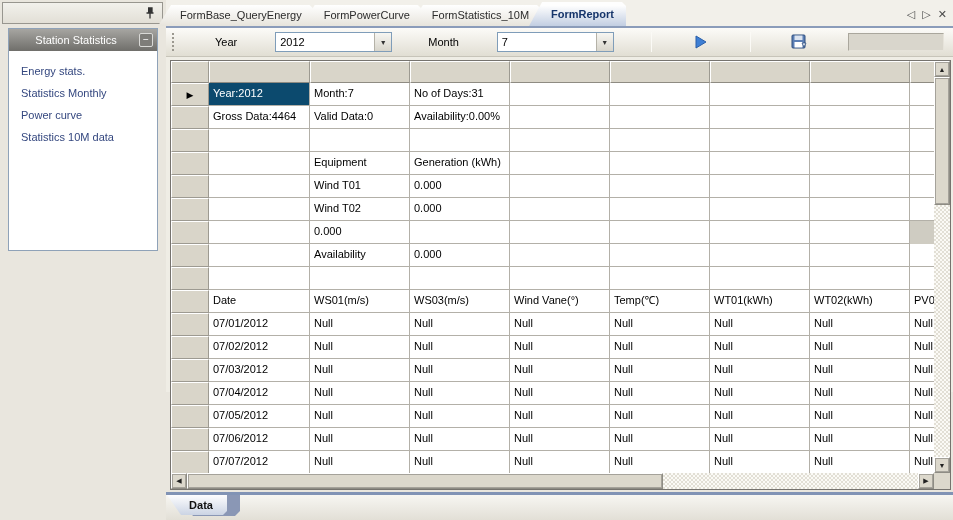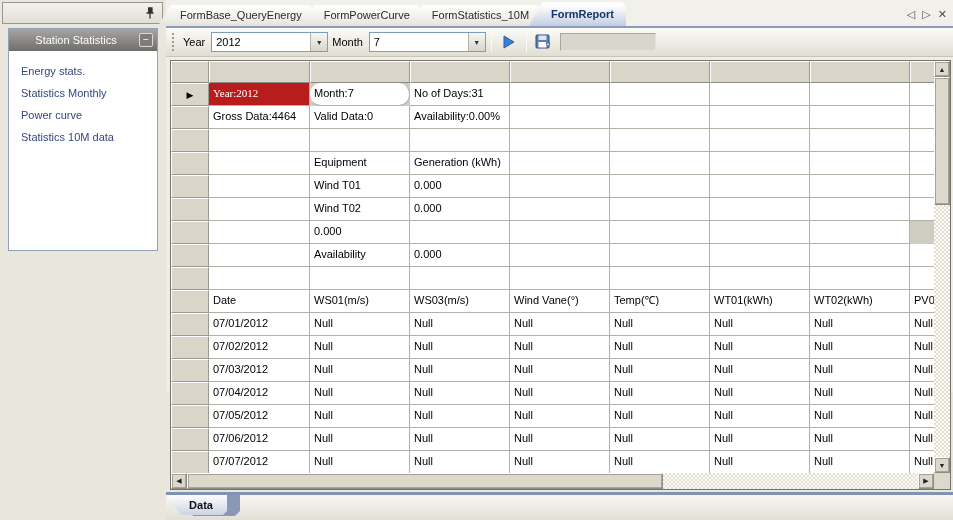--- a/index.html
+++ b/index.html
@@ -33,21 +33,21 @@
     filter:drop-shadow(0 -1px 0 #A5A29B) drop-shadow(1px 0 0 #A5A29B); }
   .tab.active { height:24px; line-height:24px; font-weight:bold; color:#16356B; z-index:5;
     background:linear-gradient(#FEFEFE 15%,#C2CEE2);
     filter:drop-shadow(0 -1px 0 #8C9AB5) drop-shadow(1px 0 0 #8C9AB5); }
   .tabnav { position:absolute; right:6px; top:8px; display:flex; gap:7px; color:#4A4A4A; font-size:11px; }
   .tabnav span { cursor:pointer; }
 
   
   .toolbar { position:absolute; left:0; top:28px; width:787px; height:29px;
     background:linear-gradient(#FCFBF8,#E1DED3); border-bottom:1px solid #C7C4B9;
-    display:flex; align-items:center; padding-left:5px; }
+    display:flex; align-items:center; padding-left:5px;gap:32px; }
   .grip { width:4px; height:18px; margin-right:4px;
     background-image:repeating-linear-gradient(#9B988F 0 2px, transparent 2px 4px); background-size:2px 100%; background-repeat:no-repeat; background-position:1px 0; }
   .tb-label { margin:0 6px 0 4px; }
   .combo { width:117px; height:20px; background:#FFF; border:1px solid #7F9DB9; display:flex; cursor:pointer; }
   .combo-text { flex:1; line-height:18px; padding-left:4px; overflow:hidden; }
   .combo-arrow { width:17px; border-left:1px solid #B5B2A8; background:linear-gradient(#F7F6F2,#D8D5CB);
     display:flex; align-items:center; justify-content:center; font-size:7px; color:#333; }
   .tb-sep { width:1px; height:20px; background:#B9B6AC; border-right:1px solid #FBFAF6; margin:0 5px; }
   .tb-btn { width:24px; height:22px; display:flex; align-items:center; justify-content:center; cursor:pointer; }
   .tb-textbox { width:96px; height:18px; background:#D9D6CC; border:1px solid #AAA79D;
@@ -58,21 +58,21 @@
   .grid-viewport { position:absolute; left:0; top:0; width:763px; height:412px; overflow:hidden; background:#CFCCC2; }
   .g-hrow { display:flex; height:22px; }
   .g-hcell { height:22px; background:#D9D5C9; border-top:1px solid #FFFFFF; border-left:1px solid #FFFFFF;
     border-right:1px solid #9D9A91; border-bottom:1px solid #8E8B82; flex:none; }
   .g-row { display:flex; height:23px; }
   .g-rowhdr { width:38px; height:23px; background:#D9D5C9; border-top:1px solid #FFFFFF; border-left:1px solid #FFFFFF;
     border-right:1px solid #9D9A91; border-bottom:1px solid #9D9A91; flex:none;
     display:flex; align-items:center; justify-content:center; color:#000; font-size:9px; cursor:pointer; }
   .g-cell { height:23px; background:#FFFFFF; border-right:1px solid #B3B0A8; border-bottom:1px solid #B3B0A8;
     padding-left:4px; line-height:21px; white-space:nowrap; overflow:hidden; flex:none; cursor:cell; }
-  .g-cell.selected { background:#b91c1c; color:#FFF;font-family:Liberation Serif, serif; }
+  .g-cell.selected { background:#0c4a6e; color:#FFF; }
 
   
   .vscroll { position:absolute; right:0; top:0; width:16px; height:412px; background:#EFEDE6; }
   .hscroll { position:absolute; left:0; bottom:0; width:763px; height:16px; background:#EFEDE6; }
   .sb-btn { position:absolute; width:16px; height:16px; background:#DCD8CC;
     border:1px solid #FFF; border-right-color:#8E8C84; border-bottom-color:#8E8C84; box-shadow:0 0 0 1px #A5A29A inset;
     display:flex; align-items:center; justify-content:center; font-size:7px; color:#222; cursor:pointer; }
   .sb-thumb { position:absolute; background:#DCD8CC; border:1px solid #FFF;
     border-right-color:#8E8C84; border-bottom-color:#8E8C84; box-shadow:0 0 0 1px #A5A29A inset; cursor:grab; }
   .sb-track { position:absolute; cursor:pointer;
@@ -175,21 +175,21 @@
             <div class="g-hcell" style="width: 100px;"></div>
             <div class="g-hcell" style="width: 100px;"></div>
             <div class="g-hcell" style="width: 100px;"></div>
             <div class="g-hcell" style="width: 100px;"></div>
             <div class="g-hcell" style="width: 100px;"></div>
           </div>
         <div id="g-rows">
             <div class="g-row">
               <div class="g-rowhdr">▶</div>
               <div class="g-cell selected" style="width: 101px;">Year:2012</div>
-              <div class="g-cell" style="width: 100px; border-radius: 11px;">Month:7</div>
+              <div class="g-cell" style="width: 100px;">Month:7</div>
               <div class="g-cell" style="width: 100px;">No of Days:31</div>
               <div class="g-cell" style="width: 100px;"></div>
               <div class="g-cell" style="width: 100px;"></div>
               <div class="g-cell" style="width: 100px;"></div>
               <div class="g-cell" style="width: 100px;"></div>
               <div class="g-cell" style="width: 100px;"></div>
             </div>
             <div class="g-row">
               <div class="g-rowhdr"></div>
               <div class="g-cell" style="width: 101px;">Gross Data:4464</div>

